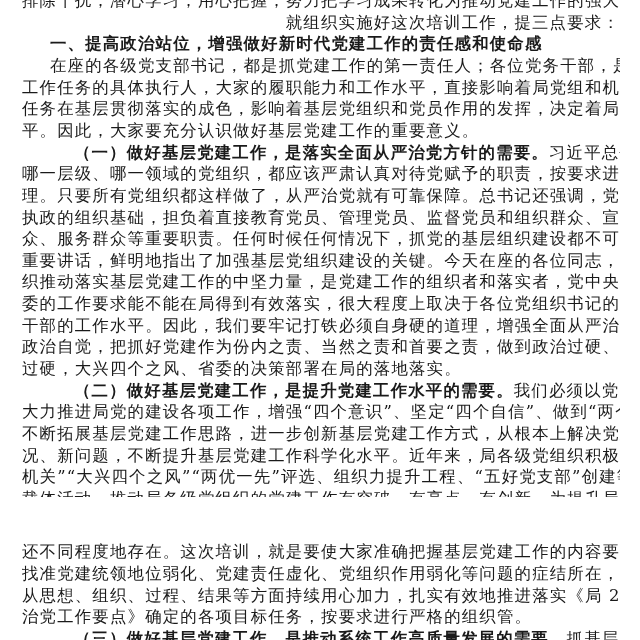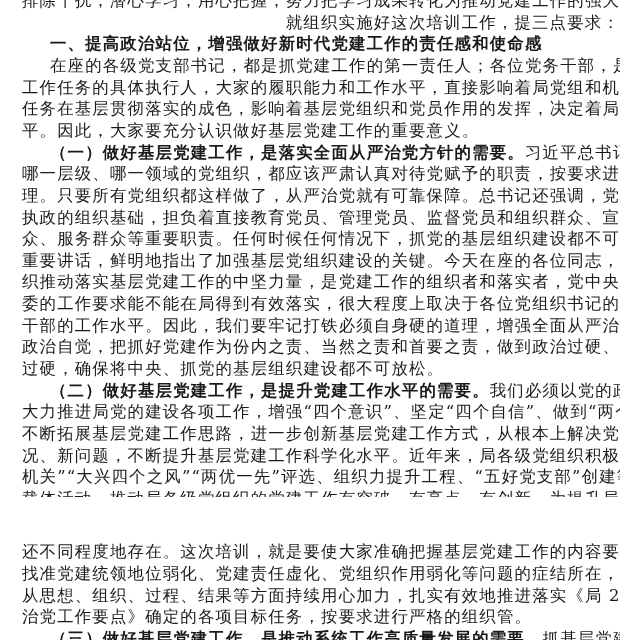--- a/index.html
+++ b/index.html
@@ -5,21 +5,21 @@
   html, body { margin:0; padding:0; background:#ffffff; }
   body { width:640px; height:640px; overflow:hidden; position:relative;
          font-family:"DejaVu Serif","Liberation Serif",serif; color:#1a1a1a; }
   .page { position:absolute; left:0; width:640px; overflow:hidden; }
   #page1 { top:0; height:497px; }
   #page2 { top:540px; height:100px; }
   .line { position:absolute; left:22px; width:598px; height:22px; line-height:22px;
           font-size:16.4px; white-space:nowrap; letter-spacing:1.2px; overflow:hidden; }
   .indent { left:50px; width:570px; }
   .heading { font-weight:bold; left:50px; }
-  .b { font-weight:bold; }
+  .b { font-weight:bold;margin-left:24px; }
 </style>
 </head>
 <body>
 
 <div id="page1" class="page">
     <div class="line" style="top: -10px;"><span>排除干扰，潜心学习，用心把握，努力把学习成果转化为推动党建工作的强大动力。下面，我</span></div>
     <div class="line" style="top: 11.65px; text-align: right;"><span>就组织实施好这次培训工作，提三点要求：</span></div>
     <div class="line indent heading" style="top: 33.3px;"><span>一、提高政治站位，增强做好新时代党建工作的责任感和使命感</span></div>
     <div class="line indent" style="top: 54.95px;"><span>在座的各级党支部书记，都是抓党建工作的第一责任人；各位党务干部，是落实各项党建</span></div>
     <div class="line" style="top: 76.6px;"><span>工作任务的具体执行人，大家的履职能力和工作水平，直接影响着局党组和机关党委各项工作</span></div>
@@ -28,21 +28,21 @@
     <div class="line indent" style="top: 141.55px;"><span class="b">（一）做好基层党建工作，是落实全面从严治党方针的需要。</span><span>习近平总书记指出，无论</span></div>
     <div class="line" style="top: 163.2px;"><span>哪一层级、哪一领域的党组织，都应该严肃认真对待党赋予的职责，按要求进行严格的组织管</span></div>
     <div class="line" style="top: 184.85px;"><span>理。只要所有党组织都这样做了，从严治党就有可靠保障。总书记还强调，党的基层组织是党</span></div>
     <div class="line" style="top: 206.5px;"><span>执政的组织基础，担负着直接教育党员、管理党员、监督党员和组织群众、宣传群众、凝聚群</span></div>
     <div class="line" style="top: 228.15px;"><span>众、服务群众等重要职责。任何时候任何情况下，抓党的基层组织建设都不可放松。总书记的</span></div>
     <div class="line" style="top: 249.8px;"><span>重要讲话，鲜明地指出了加强基层党组织建设的关键。今天在座的各位同志，都是局各级党组</span></div>
     <div class="line" style="top: 271.45px;"><span>织推动落实基层党建工作的中坚力量，是党建工作的组织者和落实者，党中央的决策部署和省</span></div>
     <div class="line" style="top: 293.1px;"><span>委的工作要求能不能在局得到有效落实，很大程度上取决于各位党组织书记的领导能力和党务</span></div>
     <div class="line" style="top: 314.75px;"><span>干部的工作水平。因此，我们要牢记打铁必须自身硬的道理，增强全面从严治党永远在路上的</span></div>
     <div class="line" style="top: 336.4px;"><span>政治自觉，把抓好党建作为份内之责、当然之责和首要之责，做到政治过硬、素质过硬、能力</span></div>
-    <div class="line" style="top: 358.05px;"><span>过硬，确保将中央、抓党的基层组织建设都不可放松。</span></div>
+    <div class="line" style="top: 358.05px;"><span>过硬，大兴四个之风、省委的决策部署在局的落地落实。</span></div>
     <div class="line indent" style="top: 379.7px;"><span class="b">（二）做好基层党建工作，是提升党建工作水平的需要。</span><span>我们必须以党的政治建设为统领，</span></div>
     <div class="line" style="top: 401.35px;"><span>大力推进局党的建设各项工作，增强“四个意识”、坚定“四个自信”、做到“两个维护”，</span></div>
     <div class="line" style="top: 423px;"><span>不断拓展基层党建工作思路，进一步创新基层党建工作方式，从根本上解决党建工作中的新情</span></div>
     <div class="line" style="top: 444.65px;"><span>况、新问题，不断提升基层党建工作科学化水平。近年来，局各级党组织积极开展“创建模范</span></div>
     <div class="line" style="top: 466.3px;"><span>机关”“大兴四个之风”“两优一先”评选、组织力提升工程、“五好党支部”创建等一系列</span></div>
     <div class="line" style="top: 487.95px;"><span>载体活动，推动局各级党组织的党建工作有突破、有亮点、有创新，为提升局整体党建工作水</span></div>
   </div>
 <div id="page2" class="page">
     <div class="line" style="top: 1px;"><span>还不同程度地存在。这次培训，就是要使大家准确把握基层党建工作的内容要义和特点规律，</span></div>
     <div class="line" style="top: 22.8px;"><span>找准党建统领地位弱化、党建责任虚化、党组织作用弱化等问题的症结所在，采取有力措施，</span></div>

